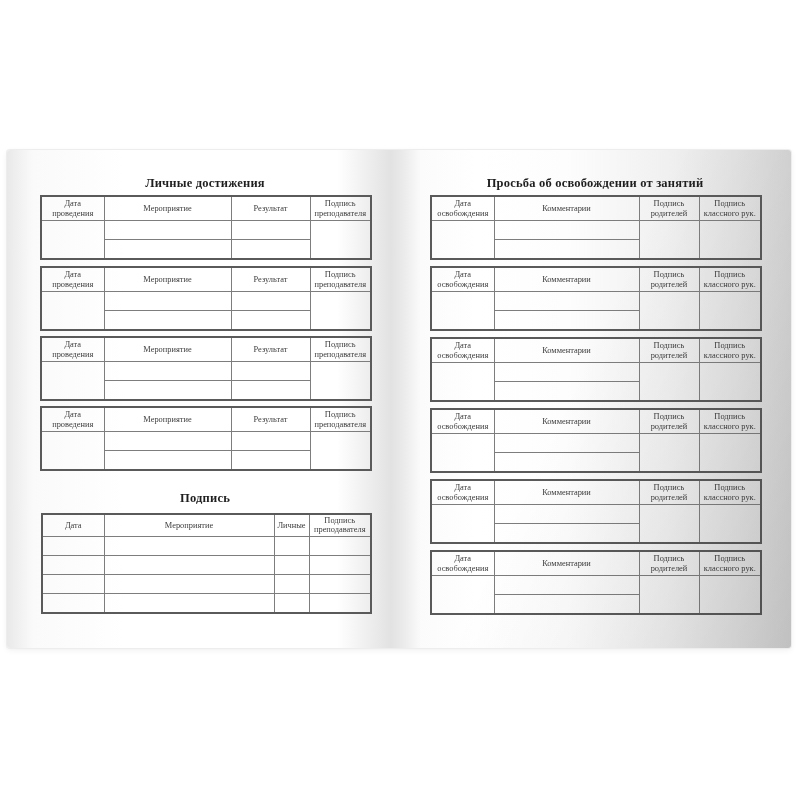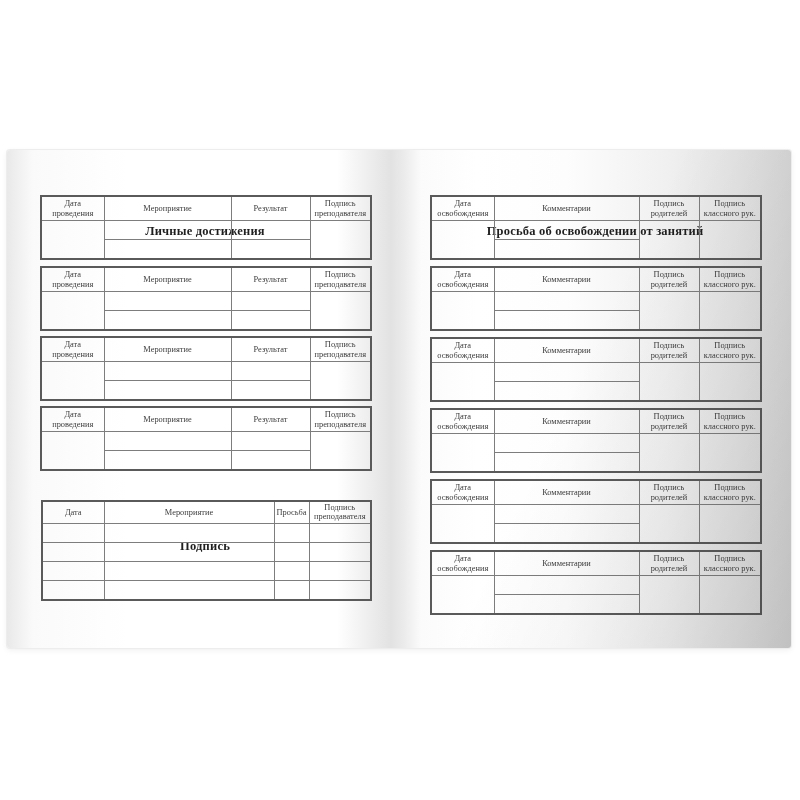--- a/index.html
+++ b/index.html
@@ -18,21 +18,21 @@
   }
   .page{position:absolute;top:0;height:498px;width:392px;}
   .page.left{left:0;}
   .page.right{left:392px;}
   .shade{
     position:absolute;inset:0;pointer-events:none;z-index:5;border-radius:0 3px 3px 0;
     background:linear-gradient(115deg,rgba(0,0,0,0) 45%,rgba(0,0,0,0.04) 70%,rgba(0,0,0,0.10) 100%);
   }
   .title{
     position:absolute;left:33px;width:330px;text-align:center;
-    font-weight:bold;font-size:12.5px;line-height:14px;color:#1f1f1f;letter-spacing:0.2px;margin-top:48px;
+    font-weight:bold;font-size:12.5px;line-height:14px;color:#1f1f1f;letter-spacing:0.2px;
   }
   table.tbl{
     position:absolute;left:33px;width:330px;
     border-collapse:collapse;table-layout:fixed;
     border:2px solid #5a5a5a;
   }
   .tbl th,.tbl td{border:1px solid #7d7d7d;padding:0;background:transparent;}
   .tbl th{
     font-weight:normal;font-size:8.4px;line-height:1.12;color:#3c3c3c;
     text-align:center;vertical-align:middle;height:21px;padding:1px;
@@ -159,32 +159,32 @@
       </tr>
       <tr>
         <td></td>
         <td></td>
       </tr>
       </tbody>
     </table>
 
     <div class="title" style="top:341px">Подпись</div>
 
-    <table class="tbl pr" style="top:350px;left:34px;width:329px">
+    <table class="tbl pr" style="top:363px;left:34px;width:329px">
       <colgroup>
           <col>
           <col>
           <col>
           <col>
         </colgroup>
       <tbody>
       <tr>
         <th>Дата</th>
         <th>Мероприятие</th>
-        <th>Просьба</th>
+        <th>Личные</th>
         <th>Подпись преподавателя</th>
       </tr>
       <tr>
         <td></td>
             <td></td>
         <td></td>
             <td></td>
       </tr>
       <tr>
         <td></td>

